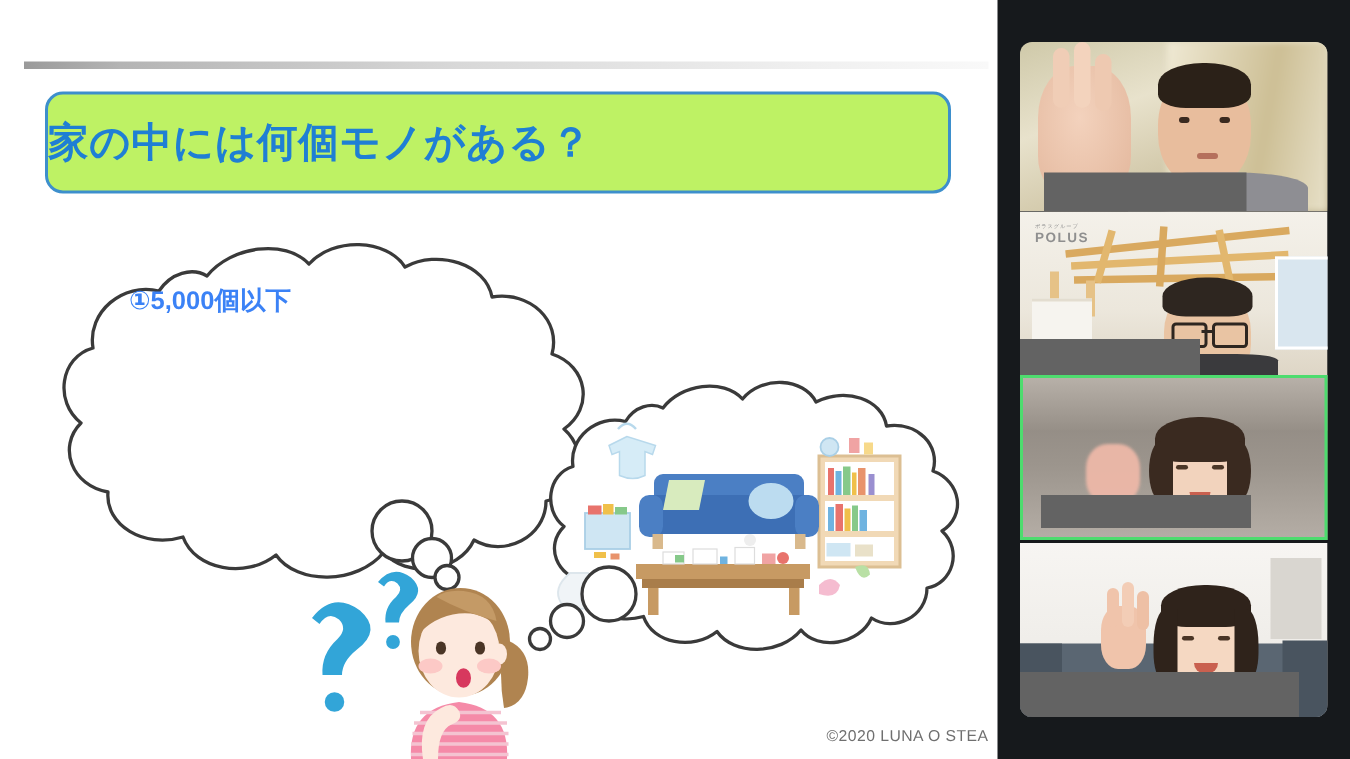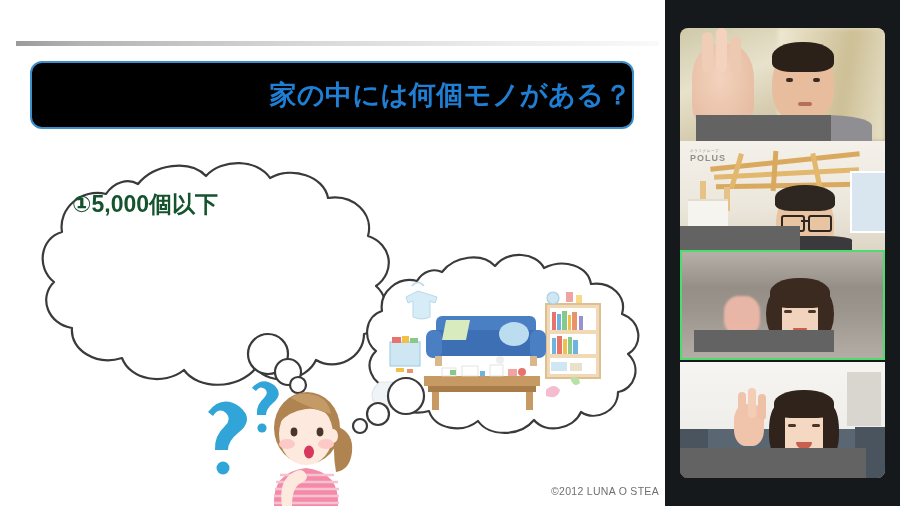--- a/index.html
+++ b/index.html
@@ -19,35 +19,35 @@
     font-size:25px;font-weight:bold;color:#3d3d3d;
     letter-spacing:0.5px;white-space:nowrap;
   }
   .title-rule{
     position:absolute;left:16px;top:41px;width:643px;height:5px;
     background:linear-gradient(to right,#9a9a9a 0%,#b4b4b4 10%,#d8d8d8 45%,#efefef 80%,#f9f9f9 100%);
   }
 
   .question-box{
     position:absolute;left:30px;top:61px;width:600px;height:64px;
-    border:2.5px solid #3d8fcc;border-radius:12px;background:#000000;
-    display:flex;align-items:center;justify-content:flex-end;
+    border:2.5px solid #3d8fcc;border-radius:12px;background:#bef264;
+    display:flex;align-items:center;justify-content:flex-start;
   }
   .question-box .q-text{
     font-size:27px;font-weight:bold;color:#1f7fd4;letter-spacing:0.5px;
     white-space:nowrap;
   }
 
   
   #cloud-left{position:absolute;left:18px;top:158px;width:390px;height:250px;}
   #cloud-left svg{display:block;width:100%;height:100%;}
 
   .options{
-    position:absolute;left:72px;top:190px;width:300px;
-    font-size:23px;font-weight:bold;color:#14532d;line-height:1.30;
+    position:absolute;left:86px;top:190px;width:300px;
+    font-size:17px;font-weight:bold;color:#3b82f6;line-height:1.30;
     letter-spacing:0px;
   }
   .options div{white-space:nowrap;}
 
   
   #cloud-right{position:absolute;left:350px;top:250px;width:290px;height:200px;}
   #cloud-right svg{display:block;width:100%;height:100%;}
 
   
   #character{position:absolute;left:196px;top:372px;width:170px;height:134px;}
@@ -231,21 +231,21 @@
           <line x1="79" y1="117" x2="143" y2="117"></line>
           <line x1="78" y1="124" x2="143" y2="124"></line>
           <line x1="78" y1="131" x2="143" y2="131"></line>
           <line x1="84" y1="103" x2="138" y2="103"></line>
         </g>
 
         <path d="M86 134 q-4 -26 12 -34 q8 -5 12 2 q3 6 -5 9 q-9 4 -9 23 z" fill="#fde9de"></path>
       </svg>
     </div>
 
-    <div class="copyright">©2012 LUNA O STEA</div>
+    <div class="copyright">©2020 LUNA O STEA</div>
   </div>
 
   <div id="video-panel">
 
     <div class="tile" style="top:28px;height:113px;border-radius:8px 8px 0 0;">
       <div class="feed" style="background:linear-gradient(160deg,#cfc9a9 0%,#e8e2cc 35%,#d6cdb0 60%,#b9ad8a 100%);">
 
         <div style="position:absolute;right:0;top:0;width:52%;height:100%;
                     background:linear-gradient(100deg,#efe9d4,#cdbf95 60%,#e7e0c8);filter:blur(2px);"></div>
 

